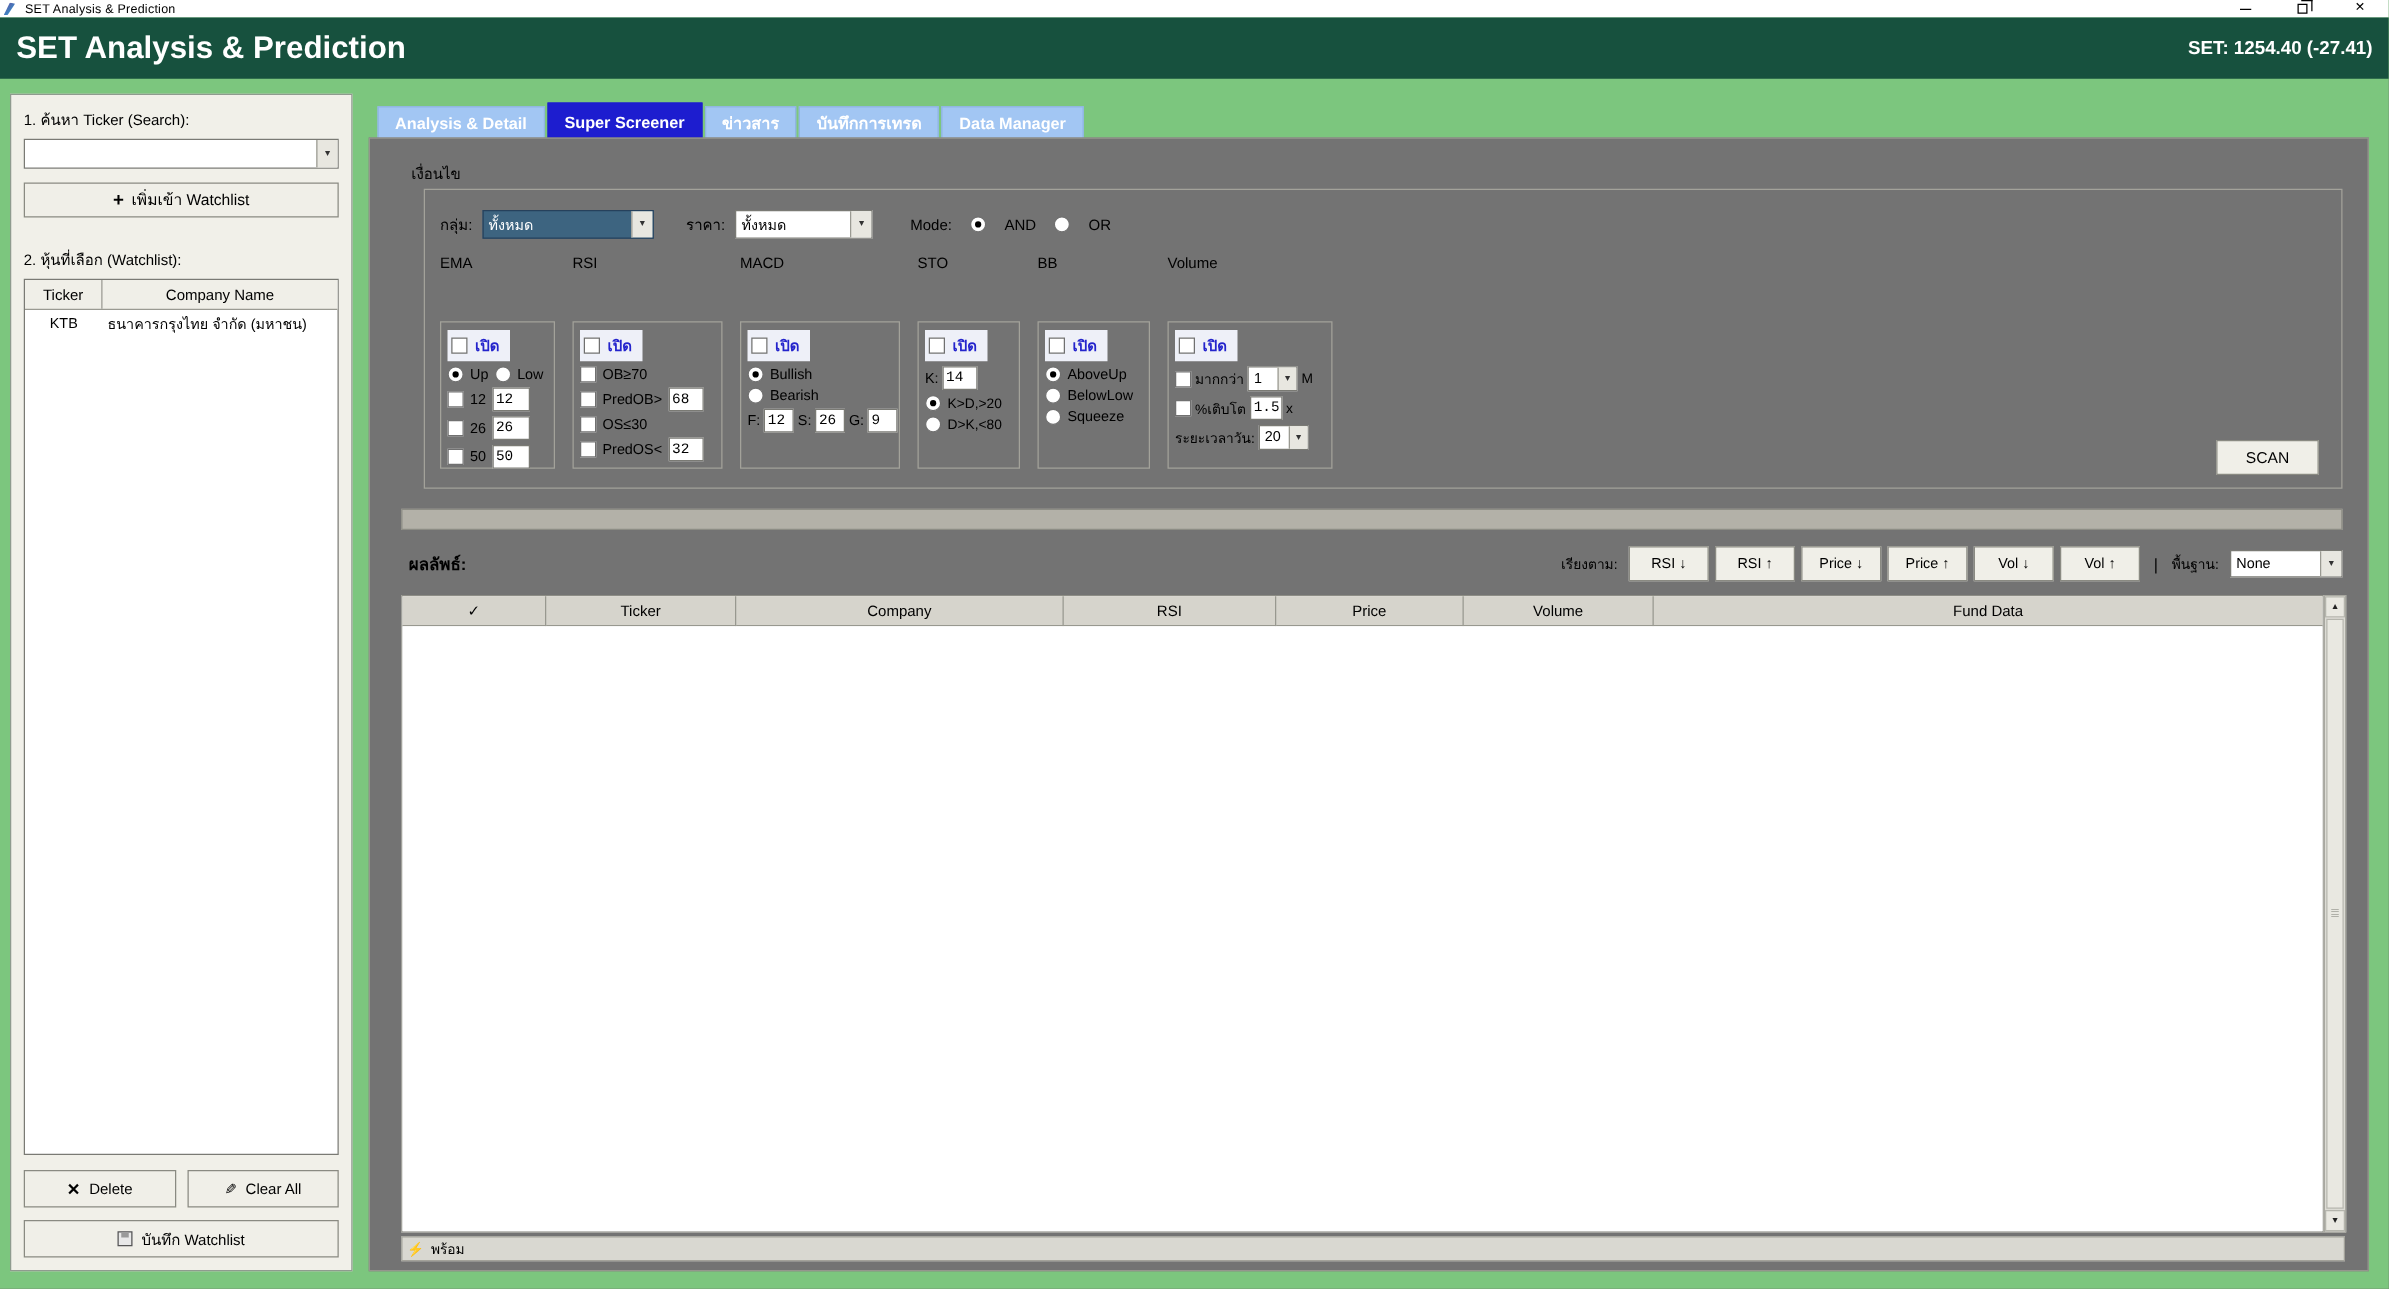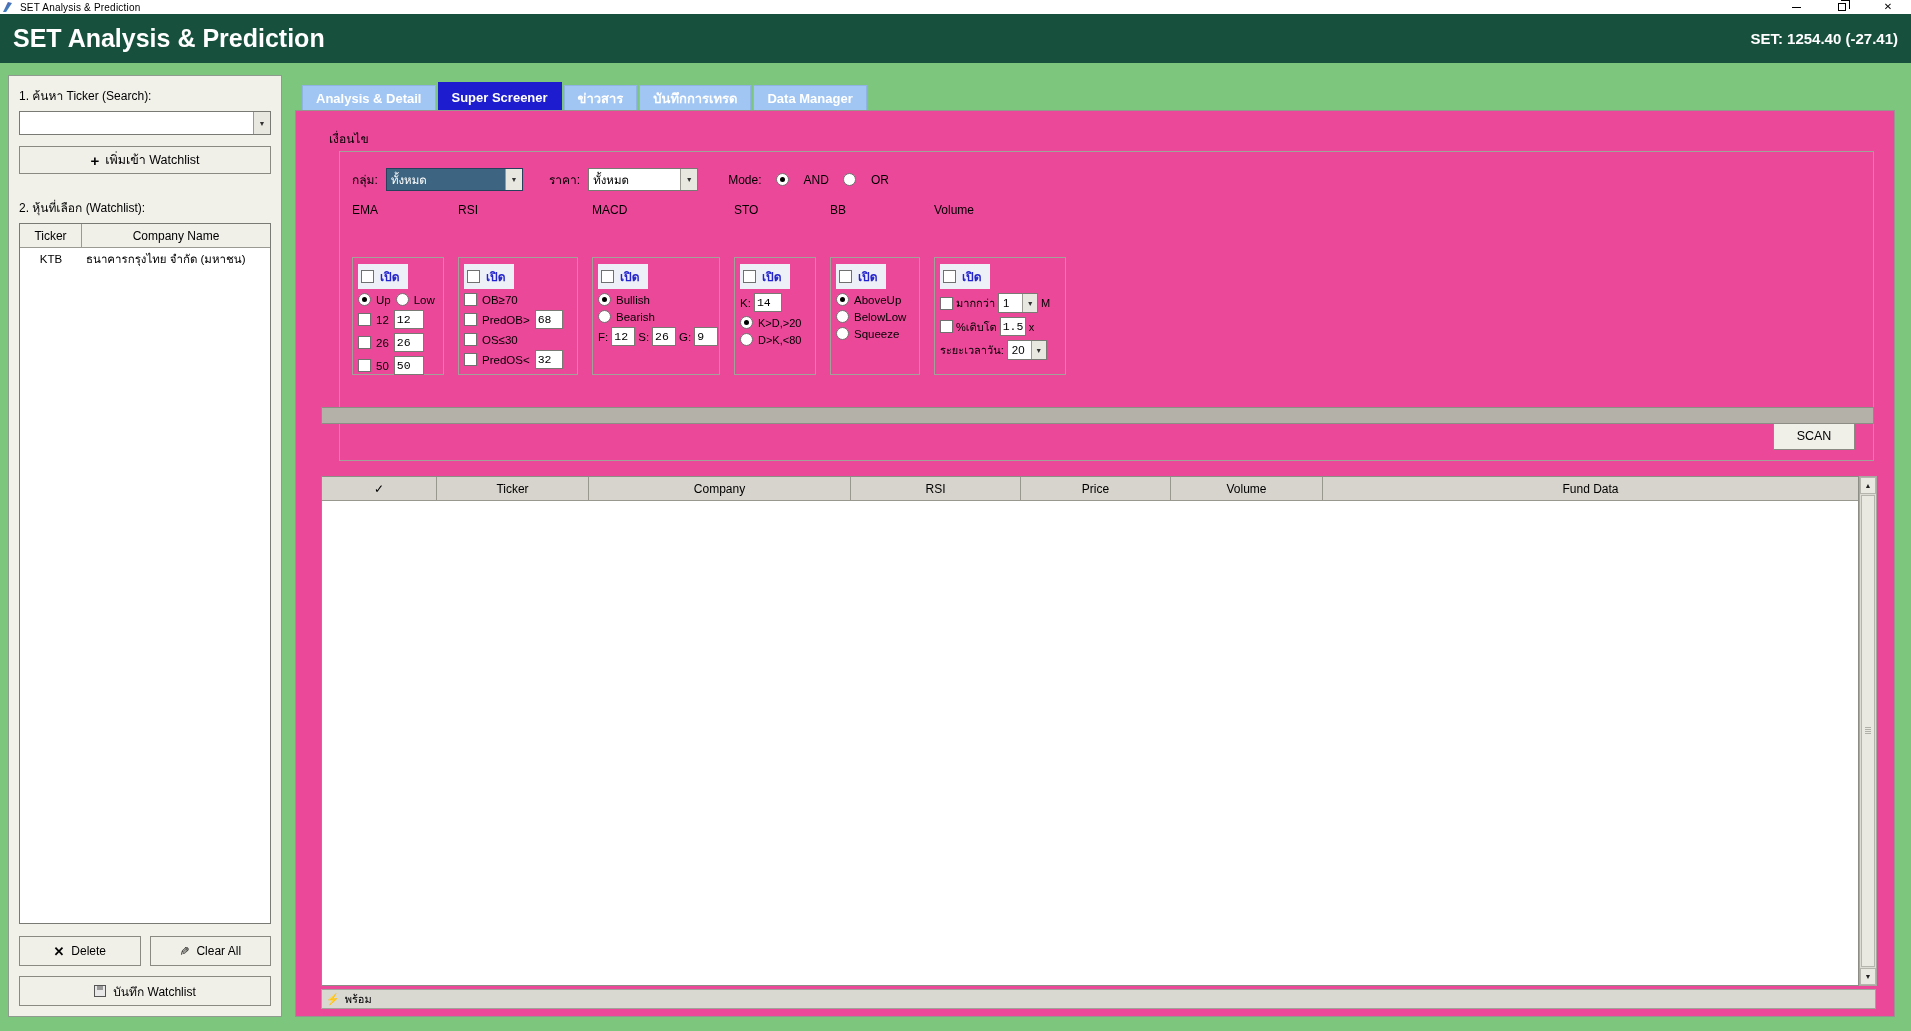--- a/index.html
+++ b/index.html
@@ -55,23 +55,23 @@
   .clearicon { font-size:12px; display:inline-block; transform:rotate(90deg); }
   .saveicon { width:12px; height:12px; border:1px solid #555; background:#e8e8e8; display:inline-block; position:relative; }
   .saveicon:before { content:""; position:absolute; left:2px; top:0; width:6px; height:4px; background:#999; }
 
   
   .tabs { position:absolute; left:302px; top:82px; display:flex; align-items:flex-end; }
   .tab { height:27px; background:#a2c6f3; border:1px solid #8fb4e4; color:#fff; font-size:13px; font-weight:bold; display:flex; align-items:center; padding:0 13px; margin-right:2px; }
   .tab.active { height:30px; background:#1d1dcf; border-color:#1d1dcf; }
 
   
-  .mainpane { position:absolute; left:295px; top:110px; width:1600px; height:907px; background:#ec4899; border:1px solid #96968e; }
+  .mainpane { position:absolute; left:295px; top:110px; width:1600px; height:907px; background:#737373; border:1px solid #96968e; }
   .cond-title { position:absolute; left:33px; top:18px; font-size:12px; }
-  .groupbox { position:absolute; left:43px; top:40px; width:1535px; height:310px; border:1px solid #a3a29a; }
+  .groupbox { position:absolute; left:43px; top:40px; width:1535px; height:240px; border:1px solid #a3a29a; }
   .condrow { display:flex; align-items:center; margin:16px 0 0 12px; font-size:12px; gap:8px; }
   .condrow .wlab { margin-left:18px; }
   .grp-combo { width:137px; height:23px; }
   .price-combo { width:110px; height:23px; }
   .moderow { display:flex; align-items:center; gap:6px; margin-left:22px; }
   .radpair { display:flex; align-items:center; gap:15px; margin-left:8px; font-size:12px; }
 
   .fpanels { display:flex; margin:12px 0 0 12px; gap:14px; align-items:center; }
   .fgroup { display:flex; flex-direction:column; }
   .ftitle { font-size:12px; margin-bottom:4px; }
@@ -378,20 +378,38 @@
           </div>
         </div>
       </div>
     </div>
 
     <div class="btn scanbtn">SCAN</div>
   </div>
 
   <div class="progress"></div>
 
+  <div class="resultsrow">
+    <span class="reslabel">ผลลัพธ์:</span>
+    <div class="sortcluster">
+      <span class="sortlab">เรียงตาม:</span>
+      <div class="btn sortbtn">RSI ↓</div>
+      <div class="btn sortbtn">RSI ↑</div>
+      <div class="btn sortbtn">Price ↓</div>
+      <div class="btn sortbtn">Price ↑</div>
+      <div class="btn sortbtn">Vol ↓</div>
+      <div class="btn sortbtn">Vol ↑</div>
+      <span class="sep">|</span>
+      <span class="fundlab">พื้นฐาน:</span>
+      <div class="combo fund-combo">
+        <span class="ctext">None</span>
+        <span class="cbtn">▼</span>
+      </div>
+    </div>
+  </div>
 
   <div class="rtable">
     <div class="rthead">
       <div class="hc" style="width:115px">✓</div>
       <div class="hc" style="width:152px">Ticker</div>
       <div class="hc" style="width:262px">Company</div>
       <div class="hc" style="width:170px">RSI</div>
       <div class="hc" style="width:150px">Price</div>
       <div class="hc" style="width:152px">Volume</div>
       <div class="hc" style="flex:1; border-right:none">Fund Data</div>

